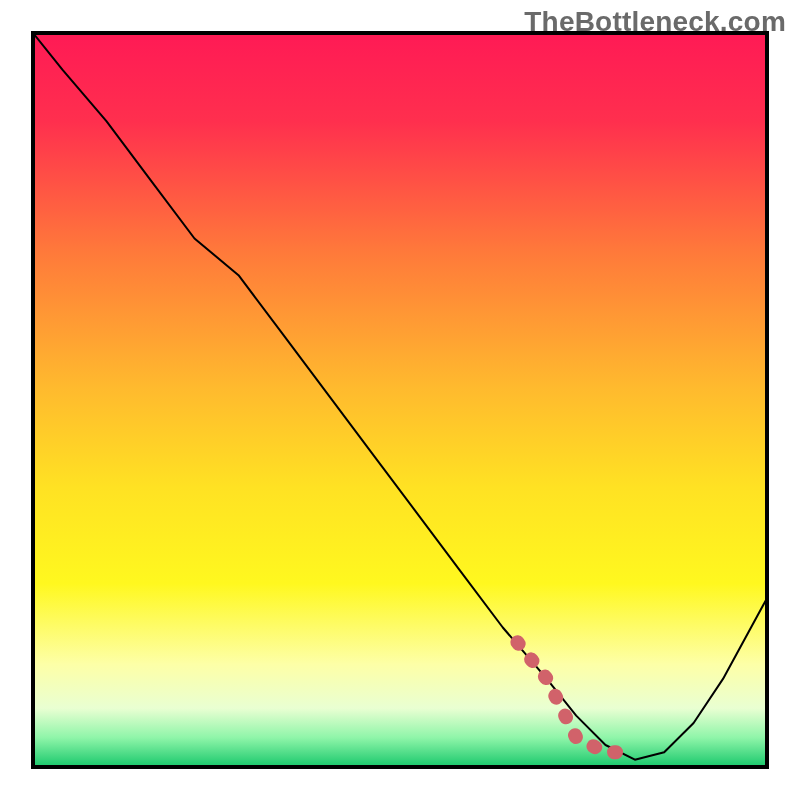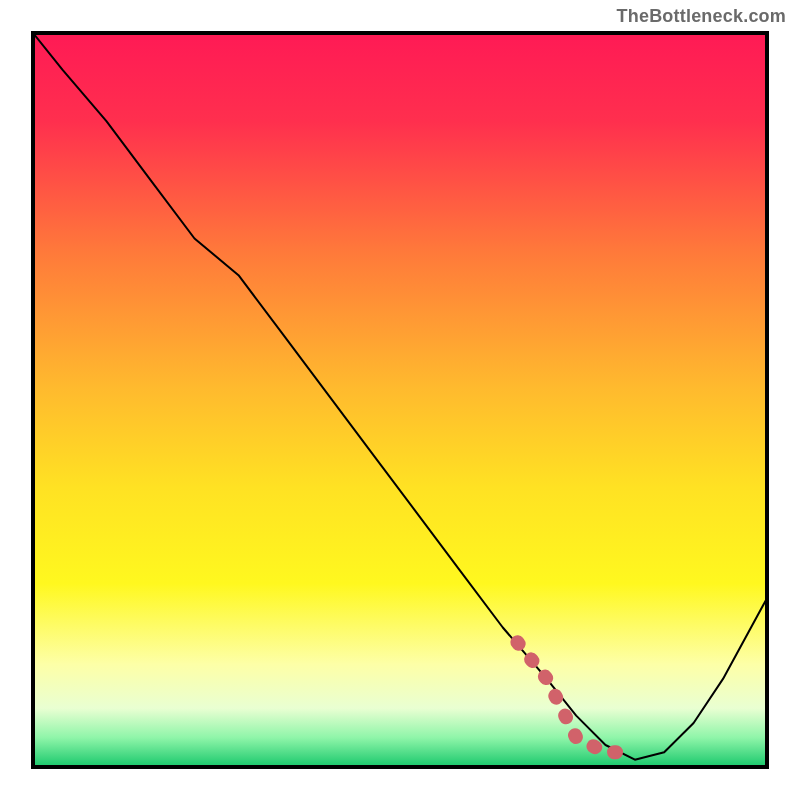--- a/index.html
+++ b/index.html
@@ -13,21 +13,21 @@
   }
   .container {
     position: relative;
     width: 800px;
     height: 800px;
   }
   .watermark {
     position: absolute;
     top: 6px;
     right: 14px;
-    font-size: 18px;
+    font-size: 28px;
     font-weight: 600;
     color: #6a6a6a;
     letter-spacing: 0.2px;
     z-index: 30;
   }
   svg.chart {
     position: absolute;
     top: 0;
     left: 0;
   }

